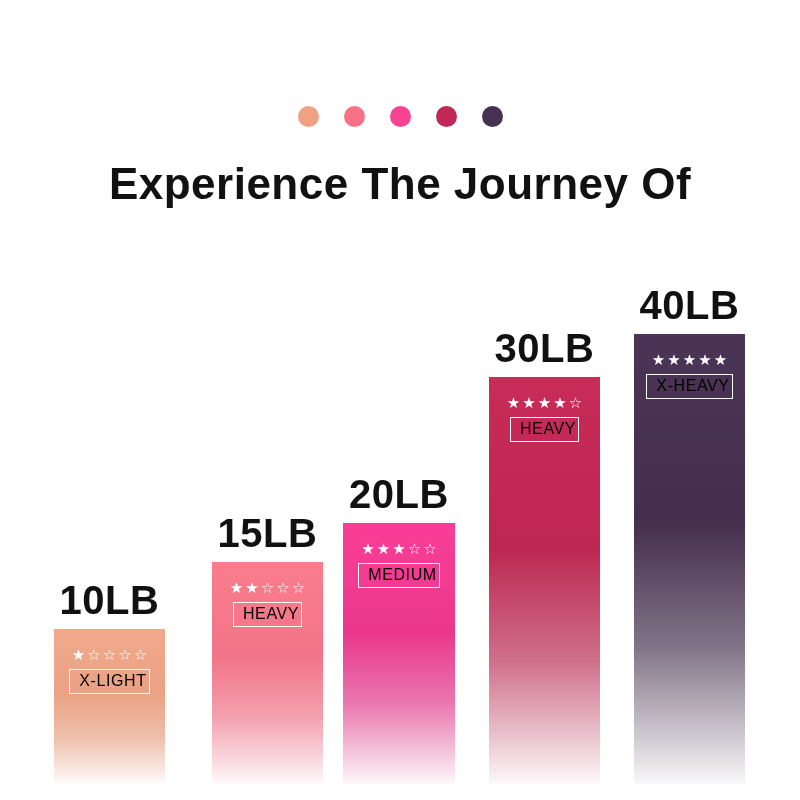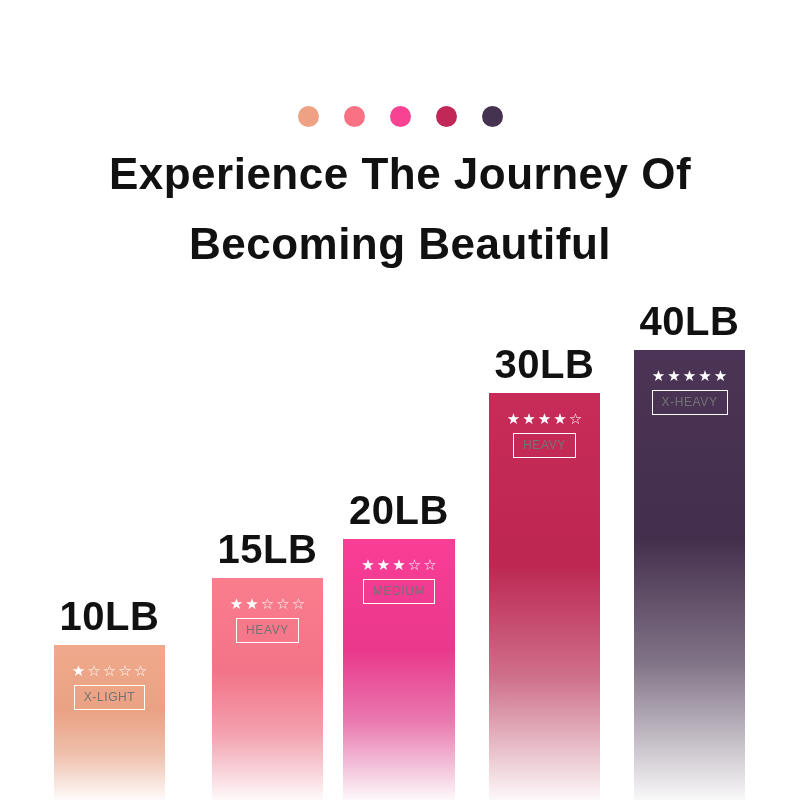--- a/index.html
+++ b/index.html
@@ -29,21 +29,21 @@
   }
   .dot {
     width: 21px;
     height: 21px;
     border-radius: 50%;
   }
 
   
   #headline {
     position: absolute;
-    top: 139px;
+    top: 149px;
     left: 0;
     width: 800px;
     text-align: center;
     color: #111111;
     font-weight: bold;
     font-size: 44px;
     line-height: 70px;
     letter-spacing: 0.5px;
   }
   .headline-line {
@@ -54,21 +54,21 @@
   
   #chart {
     position: absolute;
     left: 0;
     top: 0;
     width: 800px;
     height: 800px;
   }
   .bar-group {
     position: absolute;
-    bottom: 0;
+    bottom: 16px;
   }
   .bar-value {
     position: absolute;
     left: 50%;
     transform: translateX(-50%);
     bottom: 100%;
     margin-bottom: 6px;
     color: #111111;
     font-weight: bold;
     font-size: 40px;
@@ -110,45 +110,44 @@
     font-size: 15px;
     line-height: 15px;
     color: #ffffff;
     letter-spacing: 0px;
   }
   .star {
     display: inline-block;
   }
   .badge {
     border: 1.6px solid #ffffff;
-    color: #737373;
-    font-size: 12px;
+    color: #000000;
+    font-size: 16px;
     line-height: 12px;
     font-weight: normal;
     letter-spacing: 0.6px;
-    padding: 5px 9px 6px 9px;
+    padding: 5px 2px 6px 9px;
     white-space: nowrap;
   }
 </style>
 </head>
 <body>
 
 <div id="stage">
 
   <div id="dot-row">
       <div class="dot" style="background: rgb(239, 161, 132);"></div>
       <div class="dot" style="background: rgb(249, 113, 133);"></div>
       <div class="dot" style="background: rgb(248, 67, 147);"></div>
       <div class="dot" style="background: rgb(193, 39, 87);"></div>
       <div class="dot" style="background: rgb(69, 49, 80);"></div>
     </div>
 
   <div id="headline">
     <span class="headline-line">Experience The Journey Of</span>
-    <span class="headline-line">Becoming Beautiful</span>
   </div>
 
   <div id="chart">
       <div class="bar-group" style="left: 54px; width: 111px; height: 155px; border-radius: 22px;">
         <div class="bar-value">10LB</div>
         <div class="bar">
           <div class="bar-fill" style="background: linear-gradient(rgb(240, 169, 140) 0%, rgb(227, 152, 120) 100%);"></div>
           <div class="bar-fade"></div>
           <div class="bar-content">
             <div class="stars">

